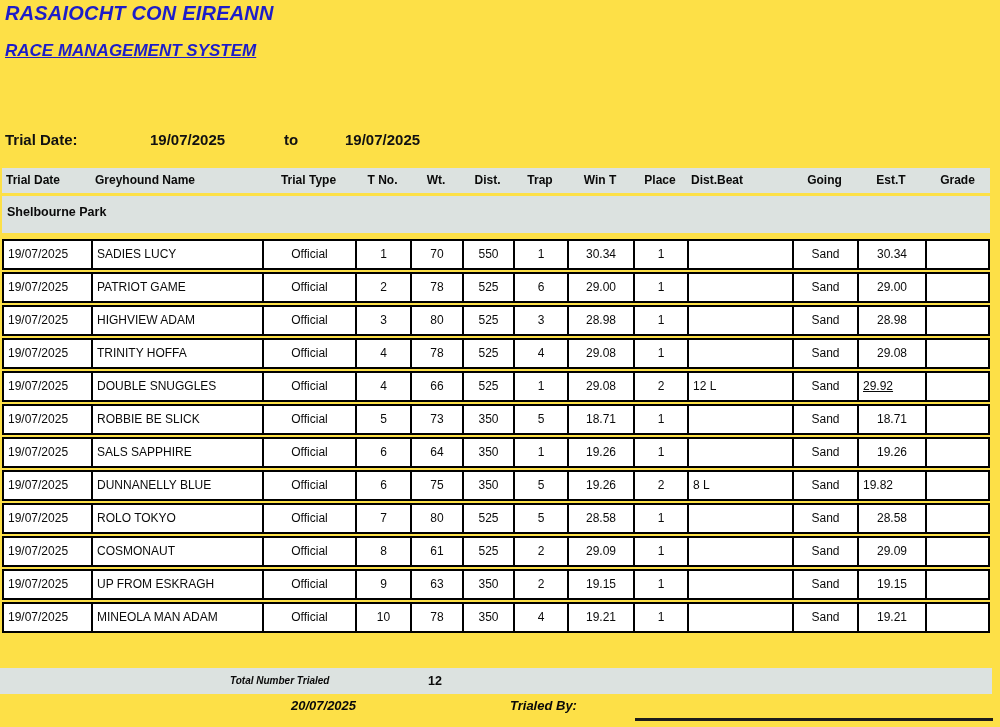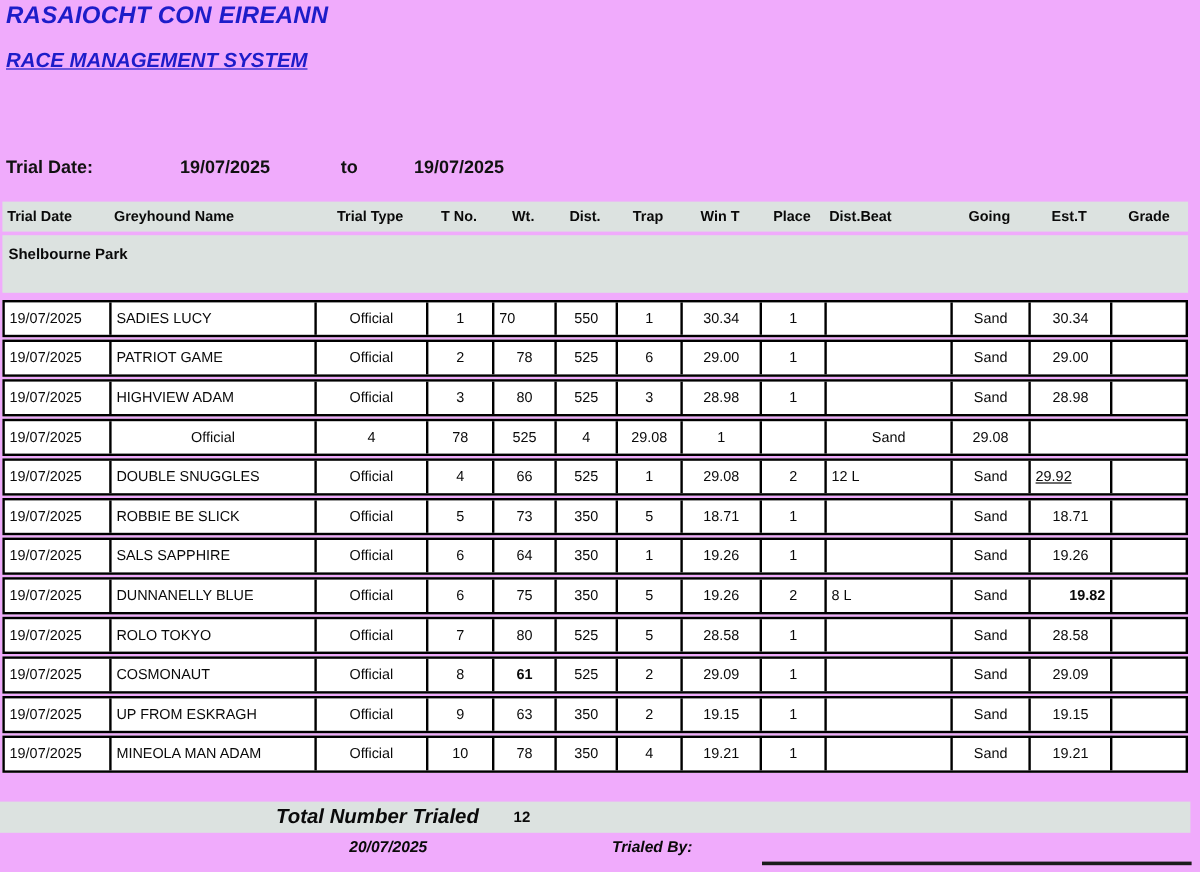--- a/index.html
+++ b/index.html
@@ -1,21 +1,21 @@
 <!DOCTYPE html>
 <html style="--accent: #1d1dc9; --band: #dce2e0;"><head>
 <meta charset="utf-8">
 <style>
   * { margin: 0; padding: 0; box-sizing: border-box; }
   html, body { background: #ffffff; }
   .page {
     position: relative;
     width: 1000px;
     height: 727px;
-    background: #f0abfc;
+    background: #fde047;
     font-family: "Liberation Sans", sans-serif;
     color: #0a0a0a;
     overflow: hidden;
   }
   
   .org-title {
     position: absolute; left: 5px; top: 2px;
     font-size: 20px; font-weight: bold; font-style: italic;
     color: var(--accent, #1d1dc9);
     letter-spacing: 0.2px;
@@ -51,21 +51,21 @@
     height: 25px;
     align-items: center;
   }
   .hcell {
     font-size: 12px; font-weight: bold; white-space: nowrap;
     text-align: center; line-height: 25px; overflow: hidden;
   }
   .hcell.al { text-align: left; padding-left: 4px; }
   .section-band {
     background: var(--band, #dce2e0);
-    height: 48px; margin-top: 3px;
+    height: 37px; margin-top: 3px;
     line-height: 32px;
     font-size: 12.5px; font-weight: bold;
     padding-left: 5px;
   }
   .rows { margin-top: 6px; }
   .trow {
     border: 2px solid #000;
     height: 31px;
     margin-bottom: 2px;
     background: #fff;
@@ -81,21 +81,21 @@
   }
   .tcell:last-child { border-right: none; }
 
   
   .footer-band {
     position: absolute; left: 0; top: 668px;
     width: 992px; height: 26px;
     background: var(--band, #dce2e0);
   }
   .footer-band span { position: absolute; line-height: 26px; white-space: nowrap; }
-  .total-label { left: 230px; font-size: 17px; font-weight: bold; font-style: italic; }
+  .total-label { left: 230px; font-size: 10px; font-weight: bold; font-style: italic; }
   .total-value { left: 428px; font-size: 12.5px; font-weight: bold; }
   .footer-line2 { position: absolute; left: 0; top: 698px; width: 1000px; height: 20px; }
   .footer-line2 span { position: absolute; font-size: 13px; font-weight: bold; font-style: italic; white-space: nowrap; }
   .report-date { left: 291px; }
   .approved-label { left: 510px; }
   .signature-line {
     position: absolute; left: 635px; top: 718px;
     width: 358px; height: 3px; background: #1c1c1c;
   }
 </style>
@@ -130,21 +130,21 @@
         <div class="hcell">Est.T</div>
         <div class="hcell">Grade</div>
       </div>
     <div class="section-band">Shelbourne Park</div>
     <div class="rows">
         <div class="trow grid-cols">
           <div class="tcell" style="text-align: left;">19/07/2025</div>
           <div class="tcell" style="text-align: left;">SADIES LUCY</div>
           <div class="tcell" style="text-align: center;">Official</div>
           <div class="tcell" style="text-align: center;">1</div>
-          <div class="tcell" style="text-align: left;">70</div>
+          <div class="tcell" style="text-align: center;">70</div>
           <div class="tcell" style="text-align: center;">550</div>
           <div class="tcell" style="text-align: center;">1</div>
           <div class="tcell" style="text-align: center;">30.34</div>
           <div class="tcell" style="text-align: center;">1</div>
           <div class="tcell" style="text-align: left;"></div>
           <div class="tcell" style="text-align: center;">Sand</div>
           <div class="tcell" style="text-align: center;">30.34</div>
           <div class="tcell" style="text-align: center;"></div>
         </div>
         <div class="trow grid-cols">
@@ -172,20 +172,21 @@
           <div class="tcell" style="text-align: center;">3</div>
           <div class="tcell" style="text-align: center;">28.98</div>
           <div class="tcell" style="text-align: center;">1</div>
           <div class="tcell" style="text-align: left;"></div>
           <div class="tcell" style="text-align: center;">Sand</div>
           <div class="tcell" style="text-align: center;">28.98</div>
           <div class="tcell" style="text-align: center;"></div>
         </div>
         <div class="trow grid-cols">
           <div class="tcell" style="text-align: left;">19/07/2025</div>
+          <div class="tcell" style="text-align: left;">TRINITY HOFFA</div>
           <div class="tcell" style="text-align: center;">Official</div>
           <div class="tcell" style="text-align: center;">4</div>
           <div class="tcell" style="text-align: center;">78</div>
           <div class="tcell" style="text-align: center;">525</div>
           <div class="tcell" style="text-align: center;">4</div>
           <div class="tcell" style="text-align: center;">29.08</div>
           <div class="tcell" style="text-align: center;">1</div>
           <div class="tcell" style="text-align: left;"></div>
           <div class="tcell" style="text-align: center;">Sand</div>
           <div class="tcell" style="text-align: center;">29.08</div>
@@ -241,21 +242,21 @@
           <div class="tcell" style="text-align: left;">DUNNANELLY BLUE</div>
           <div class="tcell" style="text-align: center;">Official</div>
           <div class="tcell" style="text-align: center;">6</div>
           <div class="tcell" style="text-align: center;">75</div>
           <div class="tcell" style="text-align: center;">350</div>
           <div class="tcell" style="text-align: center;">5</div>
           <div class="tcell" style="text-align: center;">19.26</div>
           <div class="tcell" style="text-align: center;">2</div>
           <div class="tcell" style="text-align: left;">8 L</div>
           <div class="tcell" style="text-align: center;">Sand</div>
-          <div class="tcell" style="text-align: right; font-weight: bold;">19.82</div>
+          <div class="tcell" style="text-align: left;">19.82</div>
           <div class="tcell" style="text-align: center;"></div>
         </div>
         <div class="trow grid-cols">
           <div class="tcell" style="text-align: left;">19/07/2025</div>
           <div class="tcell" style="text-align: left;">ROLO TOKYO</div>
           <div class="tcell" style="text-align: center;">Official</div>
           <div class="tcell" style="text-align: center;">7</div>
           <div class="tcell" style="text-align: center;">80</div>
           <div class="tcell" style="text-align: center;">525</div>
           <div class="tcell" style="text-align: center;">5</div>
@@ -264,21 +265,21 @@
           <div class="tcell" style="text-align: left;"></div>
           <div class="tcell" style="text-align: center;">Sand</div>
           <div class="tcell" style="text-align: center;">28.58</div>
           <div class="tcell" style="text-align: center;"></div>
         </div>
         <div class="trow grid-cols">
           <div class="tcell" style="text-align: left;">19/07/2025</div>
           <div class="tcell" style="text-align: left;">COSMONAUT</div>
           <div class="tcell" style="text-align: center;">Official</div>
           <div class="tcell" style="text-align: center;">8</div>
-          <div class="tcell" style="text-align: center; font-weight: bold;">61</div>
+          <div class="tcell" style="text-align: center;">61</div>
           <div class="tcell" style="text-align: center;">525</div>
           <div class="tcell" style="text-align: center;">2</div>
           <div class="tcell" style="text-align: center;">29.09</div>
           <div class="tcell" style="text-align: center;">1</div>
           <div class="tcell" style="text-align: left;"></div>
           <div class="tcell" style="text-align: center;">Sand</div>
           <div class="tcell" style="text-align: center;">29.09</div>
           <div class="tcell" style="text-align: center;"></div>
         </div>
         <div class="trow grid-cols">

